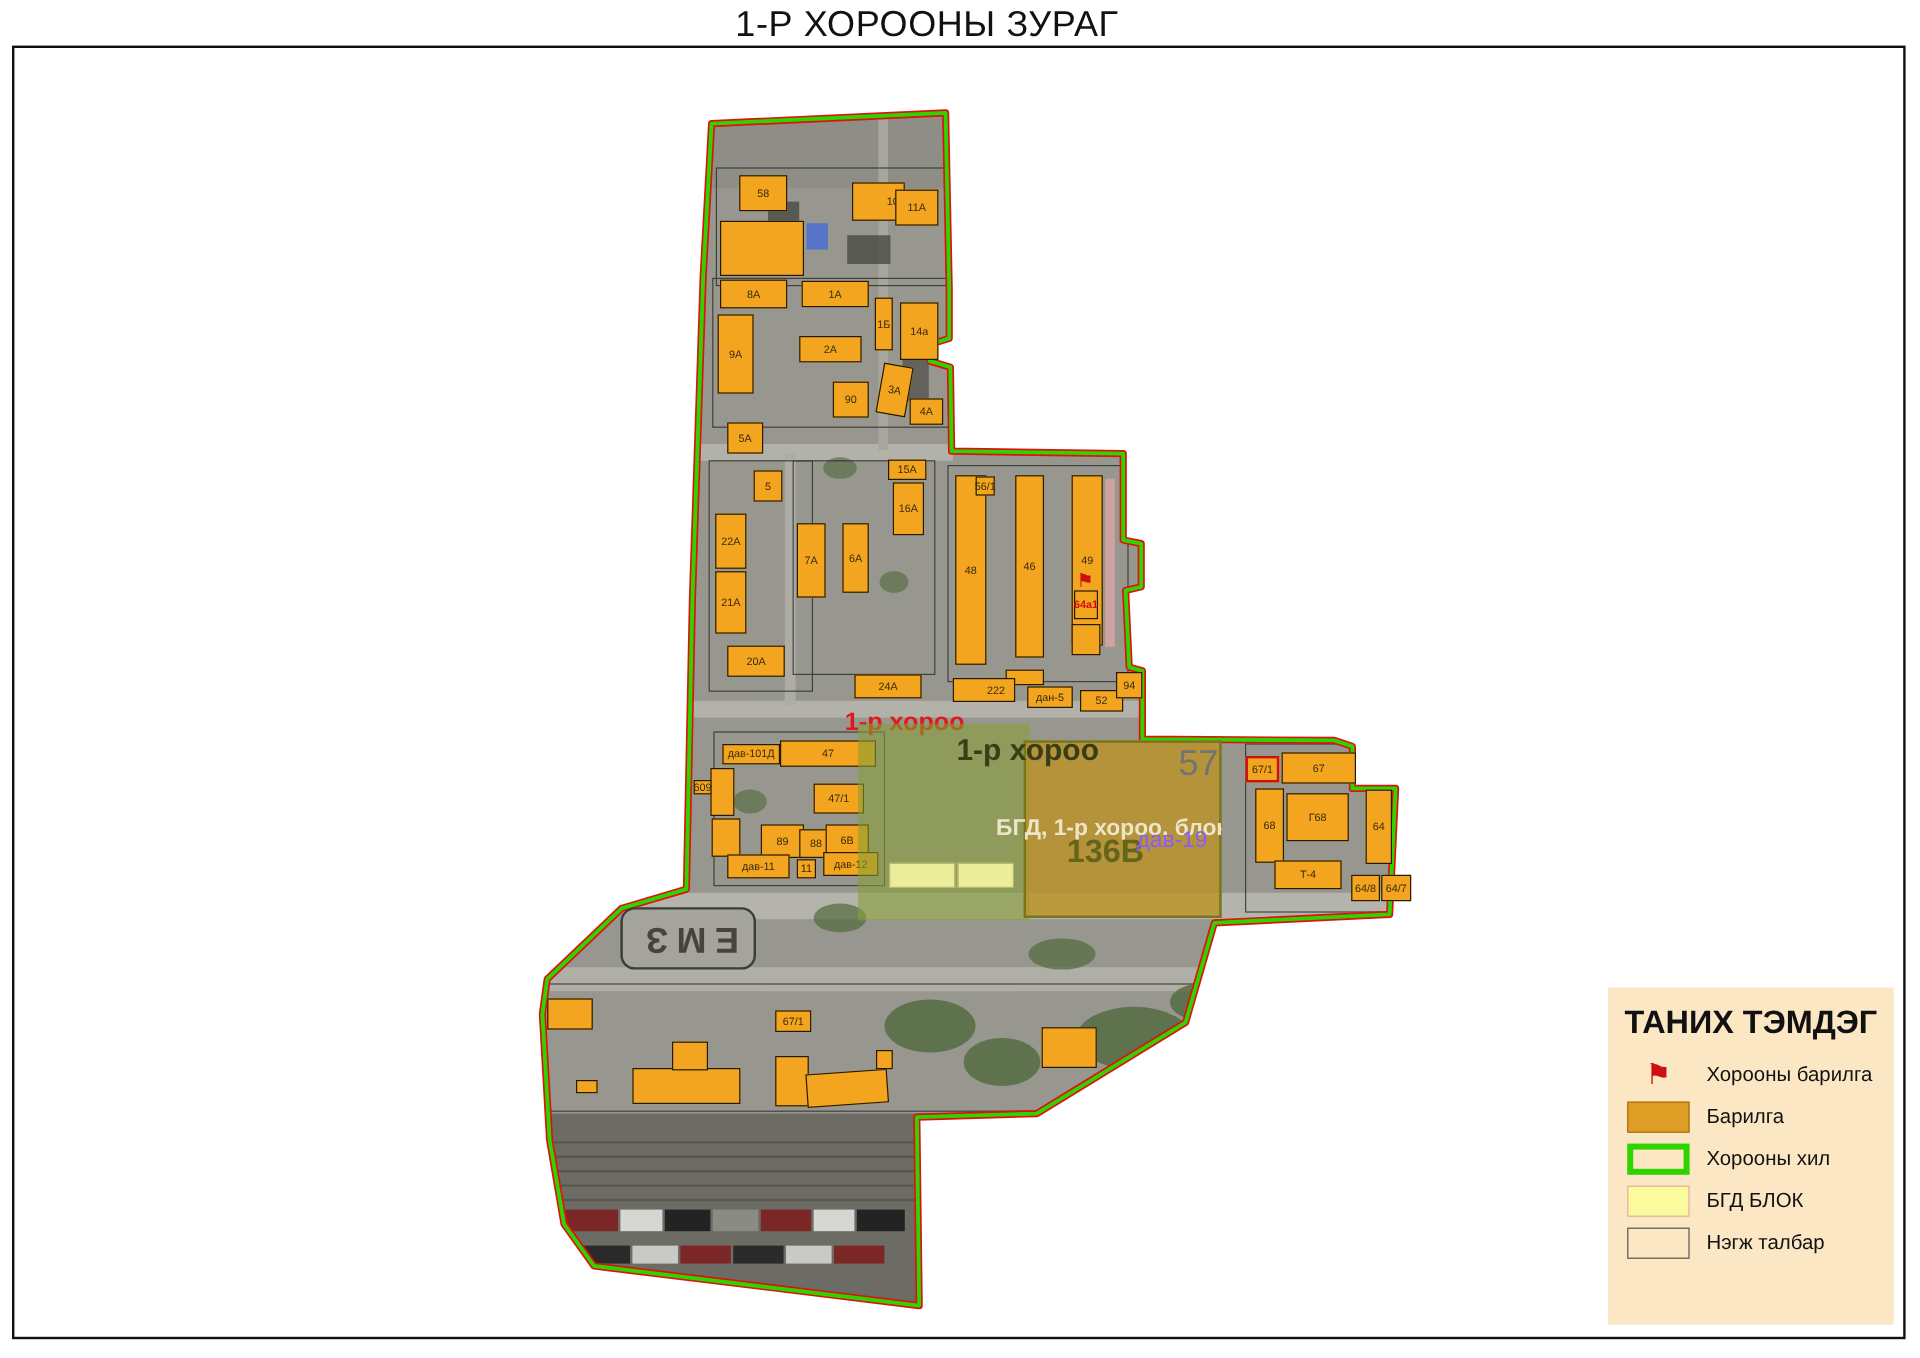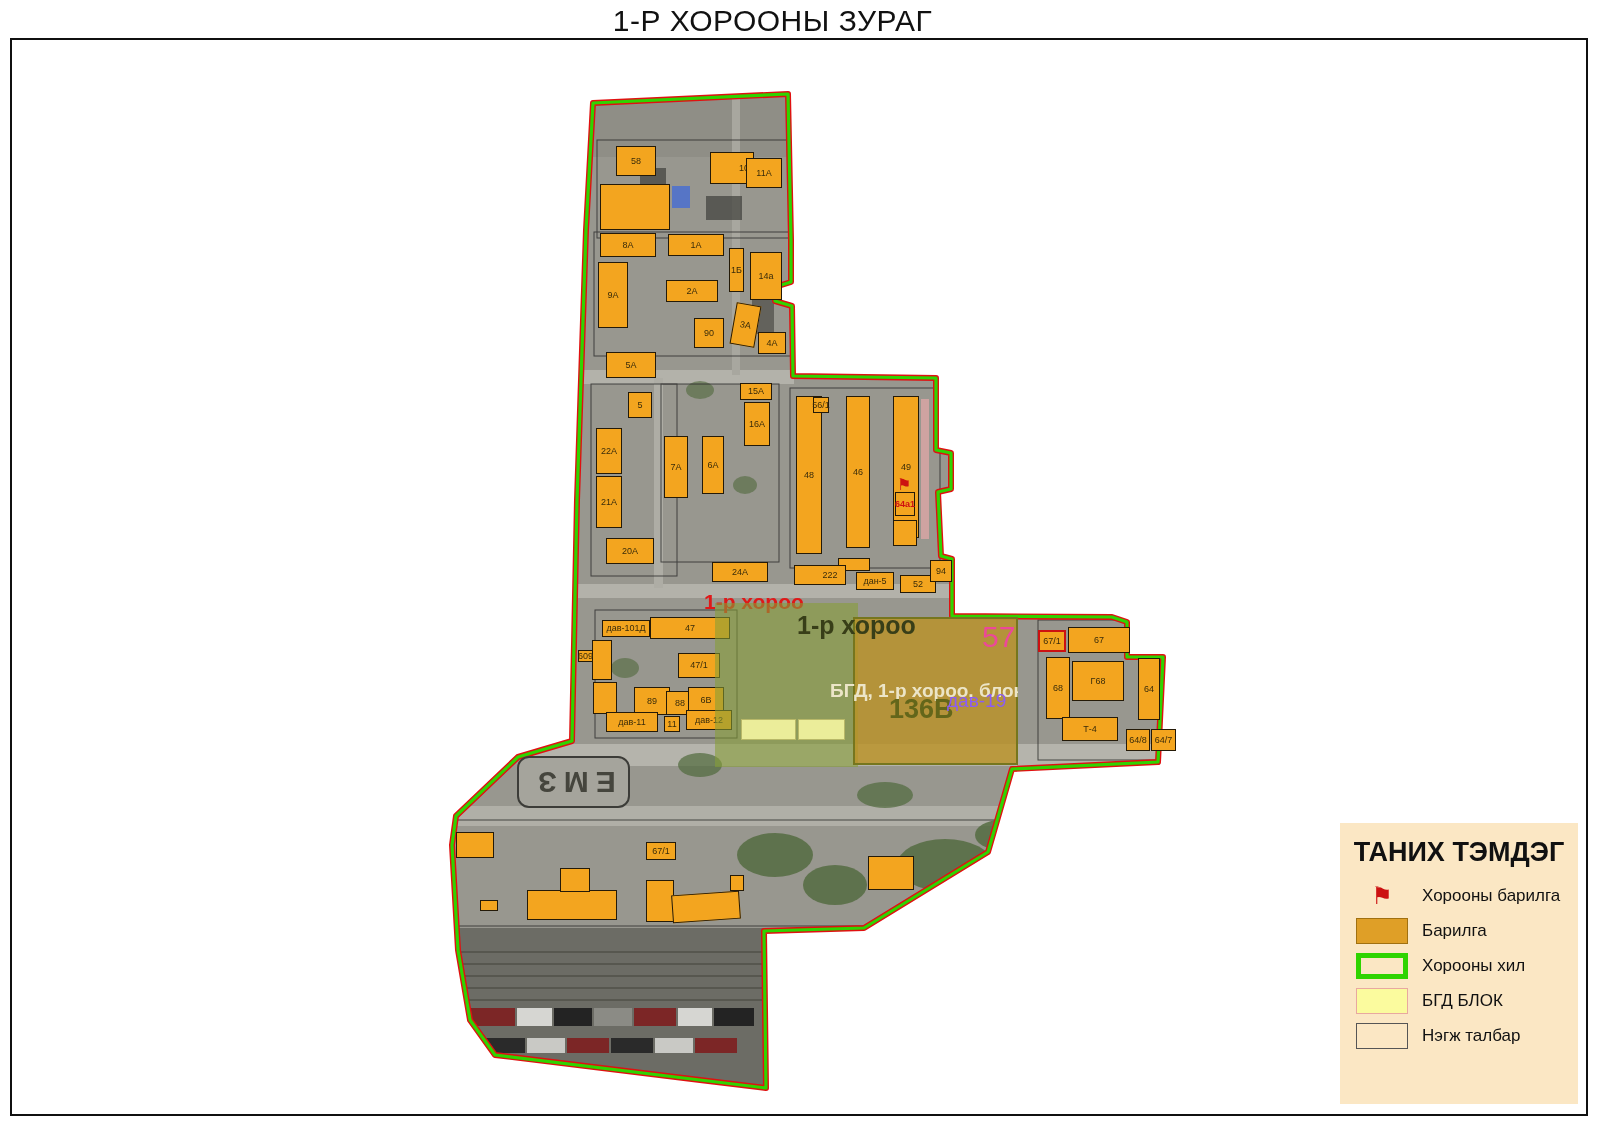--- a/index.html
+++ b/index.html
@@ -29,21 +29,21 @@
   #red-area-label{position:absolute;left:704px;top:590px;font-size:21px;font-weight:700;
                   color:#e01818;z-index:4;white-space:nowrap;}
   #green-overlay{position:absolute;left:715px;top:603px;width:143px;height:164px;
                  background:rgba(134,158,54,.58);z-index:5;}
   .bgd-block{position:absolute;background:rgba(243,244,160,.92);border:1px solid #b8b868;
              box-sizing:border-box;z-index:6;}
   #amber-overlay{position:absolute;left:853px;top:617px;width:165px;height:148px;
                  background:rgba(188,146,36,.8);border:2px solid #76761e;box-sizing:border-box;z-index:7;}
   .ov-label{position:absolute;z-index:8;white-space:nowrap;line-height:1.1;}
   #green-overlay-label{left:797px;top:612px;font-size:25px;font-weight:700;color:#383e18;}
-  #parcel-57{left:982px;top:620px;font-size:30px;color:#ec4899;}
+  #parcel-57{left:982px;top:620px;font-size:30px;color:#737373;}
   #block-caption{left:830px;top:681px;width:188px;overflow:hidden;font-size:19px;
                  font-weight:700;color:#ece5c8;}
   #parcel-136v{left:889px;top:695px;font-size:27px;font-weight:700;color:#63661a;}
   #dav-19{left:947px;top:691px;width:71px;overflow:hidden;font-size:19px;color:#8b5cf6;}
 
   
   #legend{position:absolute;left:1340px;top:823px;width:238px;height:281px;background:#fbe7c4;
           z-index:9;box-sizing:border-box;padding:14px 0 0 0;}
   #legend-title{text-align:center;font-size:27px;font-weight:700;color:#111;margin-bottom:10px;}
   .lg-row{display:flex;align-items:center;height:35px;padding-left:16px;}
@@ -168,21 +168,21 @@
       </div>
       <div class="bld" style="left: 694px; top: 318px; width: 30px; height: 30px;">
         <span class="bld-label">90</span>
       </div>
       <div class="bld" style="left: 733px; top: 304px; width: 25px; height: 42px; transform: rotate(10deg);">
         <span class="bld-label">3A</span>
       </div>
       <div class="bld" style="left: 758px; top: 332px; width: 28px; height: 22px;">
         <span class="bld-label">4A</span>
       </div>
-      <div class="bld" style="left: 606px; top: 352px; width: 50px; height: 26px;">
+      <div class="bld" style="left: 606px; top: 352px; width: 30px; height: 26px;">
         <span class="bld-label">5A</span>
       </div>
       <div class="bld" style="left: 628px; top: 392px; width: 24px; height: 26px;">
         <span class="bld-label">5</span>
       </div>
       <div class="bld" style="left: 740px; top: 383px; width: 32px; height: 17px;">
         <span class="bld-label">15A</span>
       </div>
       <div class="bld" style="left: 744px; top: 402px; width: 26px; height: 44px;">
         <span class="bld-label">16A</span>

